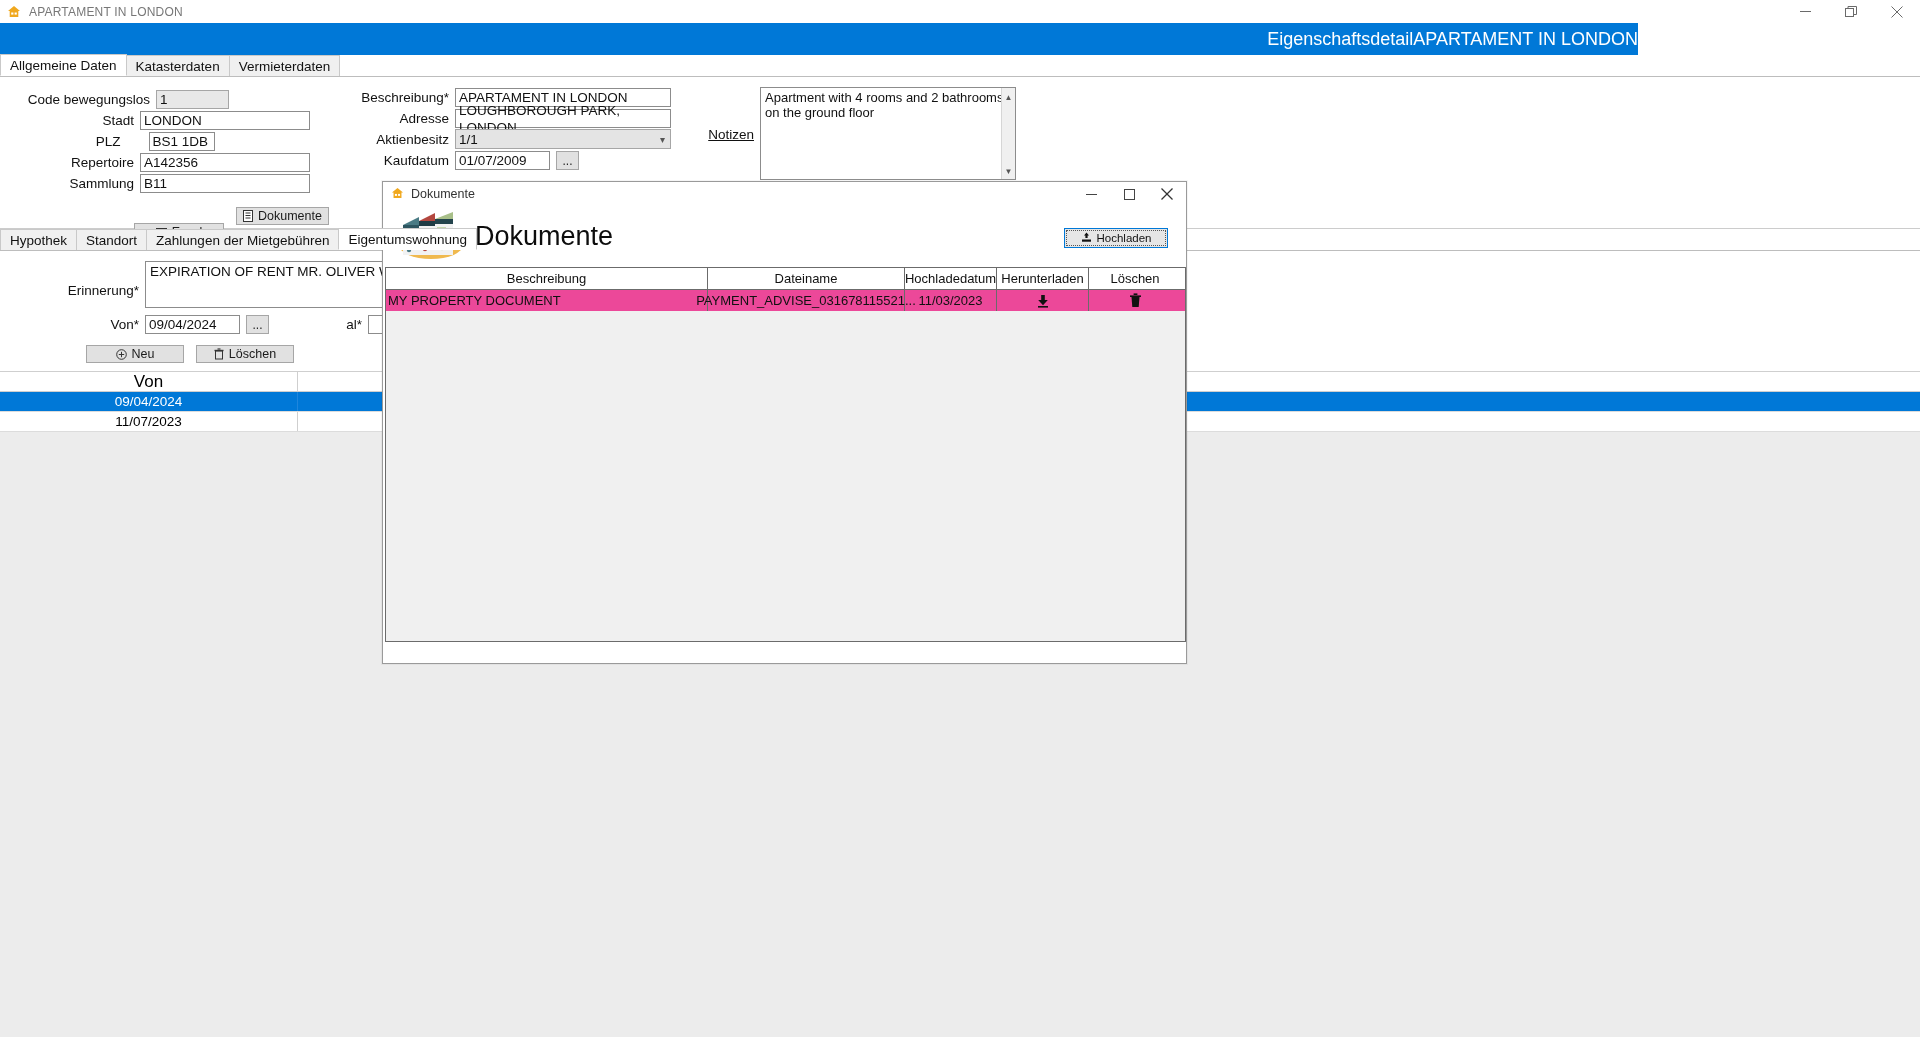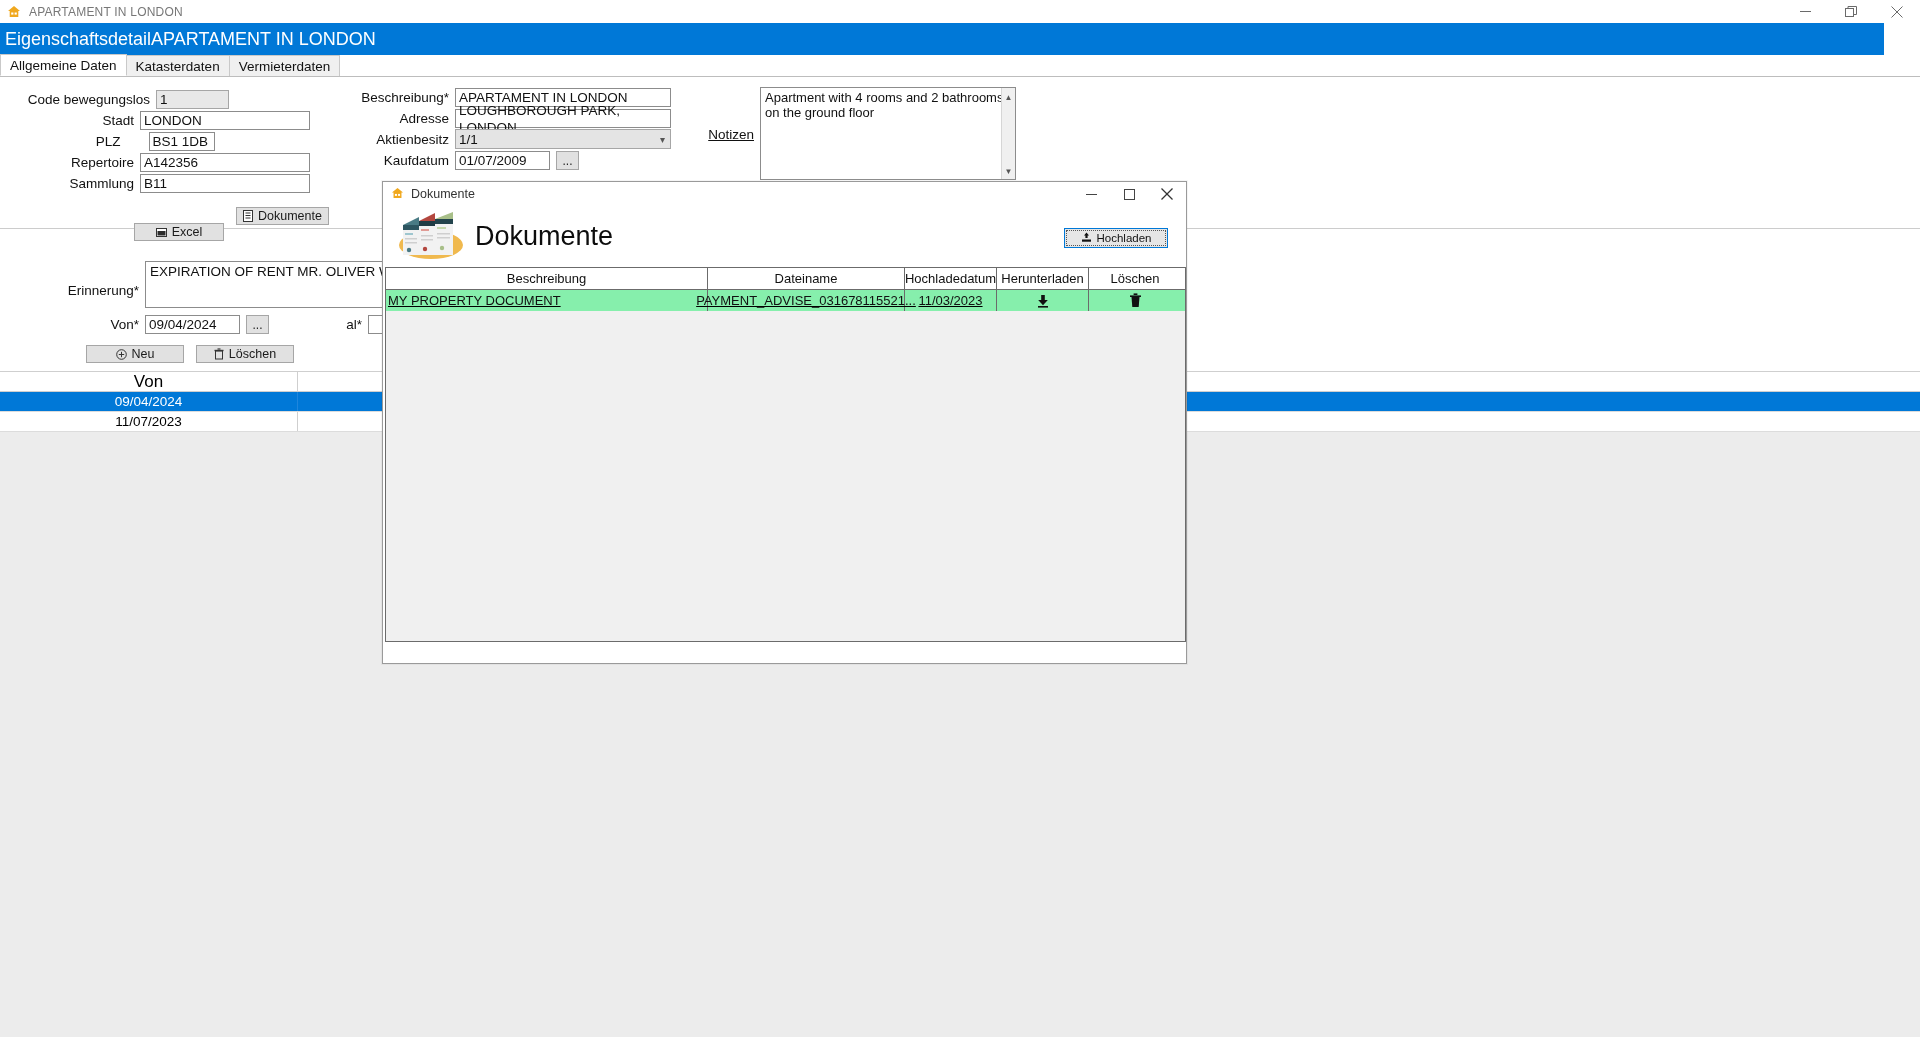--- a/index.html
+++ b/index.html
@@ -32,26 +32,27 @@
     display: flex; align-items: center;
   }
   .win-btn {
     width: 46px; height: 23px; display: flex; align-items: center; justify-content: center;
     color: #6a6a6a; font-size: 13px;
   }
   .win-btn svg { display:block; }
 
   
   .banner {
-    position: absolute; top: 23px; left: 0; width: 1884px; height: 32px;
+    position: absolute; top: 23px; left: 0; width: 1638px; height: 32px;
     background: #0078d7;
     color: #ffffff;
     display: flex; align-items: center;
     padding-left: 5px;
     font-size: 18px;
+    justify-content: flex-end;
   }
 
   
   .tabstrip {
     position: absolute; top: 55px; left: 0; width: 1920px; height: 22px;
     display: flex; align-items: flex-end;
     border-bottom: 1px solid #bdbdbd;
     background: #ffffff;
   }
   .tab {
@@ -225,21 +226,21 @@
     border: 1px solid #6b6b6b;
     background:#fff;
   }
   .dt-head { display: flex; height: 22px; background: #ffffff; border-bottom: 1px solid #6b6b6b; }
   .dt-head .c {
     font-size: 13px; color:#111;
     display:flex; align-items:center; justify-content:center;
     border-right: 1px solid #6b6b6b;
   }
   .dt-head .c:last-child { border-right: none; }
-  .dt-row { display:flex; height: 21px; background:#86efac;text-decoration:underline; }
+  .dt-row { display:flex; height: 21px; background:#ec4899; }
   .dt-row .c {
     font-size: 13px; color:#111;
     display:flex; align-items:center;
     border-right: 1px solid #6b6b6b;
     padding: 0 2px;
   }
   .dt-row .c:last-child { border-right: none; }
   .dt-row .c.center { justify-content:center; }
   .dlg-body-blank {
     position:absolute; left:2px; top:129px; width:801px; height:352px;
@@ -367,20 +368,34 @@
           <rect x="0.5" y="0.5" width="9" height="11" fill="#fff" stroke="#333" stroke-width="1"></rect>
           <line x1="2.5" y1="3" x2="7.5" y2="3" stroke="#333" stroke-width="1"></line>
           <line x1="2.5" y1="5.5" x2="7.5" y2="5.5" stroke="#333" stroke-width="1"></line>
           <line x1="2.5" y1="8" x2="7.5" y2="8" stroke="#333" stroke-width="1"></line>
         </svg>
       </span>
       <span>Dokumente</span>
     </div>
   </div>
 
+  <div class="tabstrip2">
+    <div class="tab">
+      <span>Hypothek</span>
+    </div>
+    <div class="tab">
+      <span>Standort</span>
+    </div>
+    <div class="tab">
+      <span>Zahlungen der Mietgebühren</span>
+    </div>
+    <div class="tab active">
+      <span>Eigentumswohnung</span>
+    </div>
+  </div>
 
   <div class="panel-reminder">
     <div style="position:absolute; left:0; top:10px; display:flex; align-items:flex-start;">
       <span class="field-label" style="width:145px; padding-top:22px;">Erinnerung*</span>
       <span class="remind-box" style="width:690px; height:47px; display:block;">EXPIRATION OF RENT MR. OLIVER WALKER</span>
     </div>
 
     <div class="field-row" style="left:0; top:64px;">
       <span class="field-label" style="width:145px;">Von*</span>
       <span class="tbox" style="width:95px;">09/04/2024</span>

